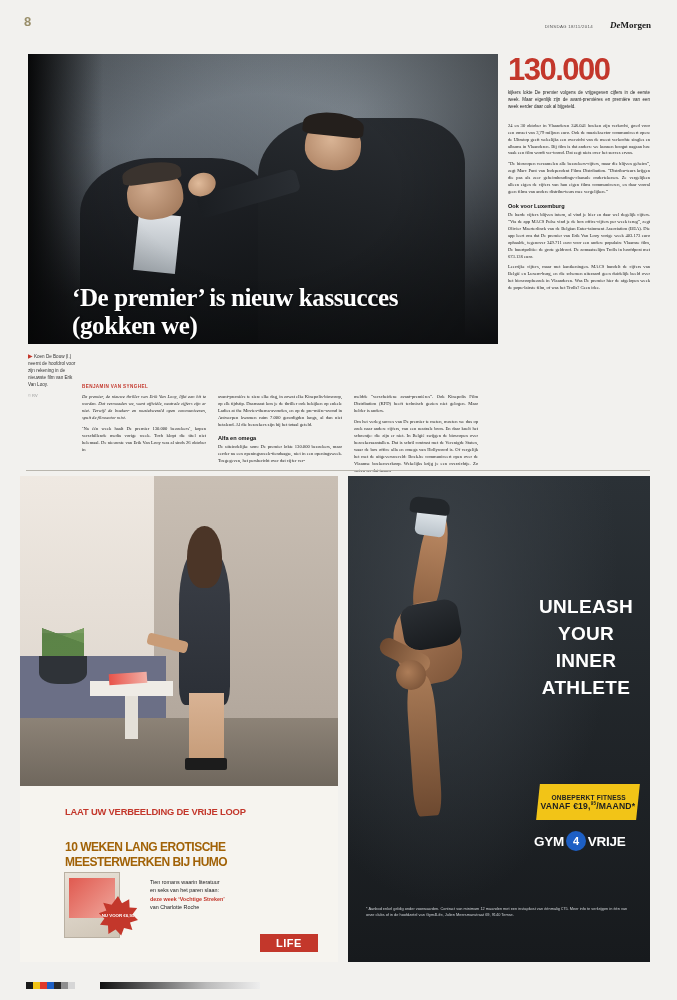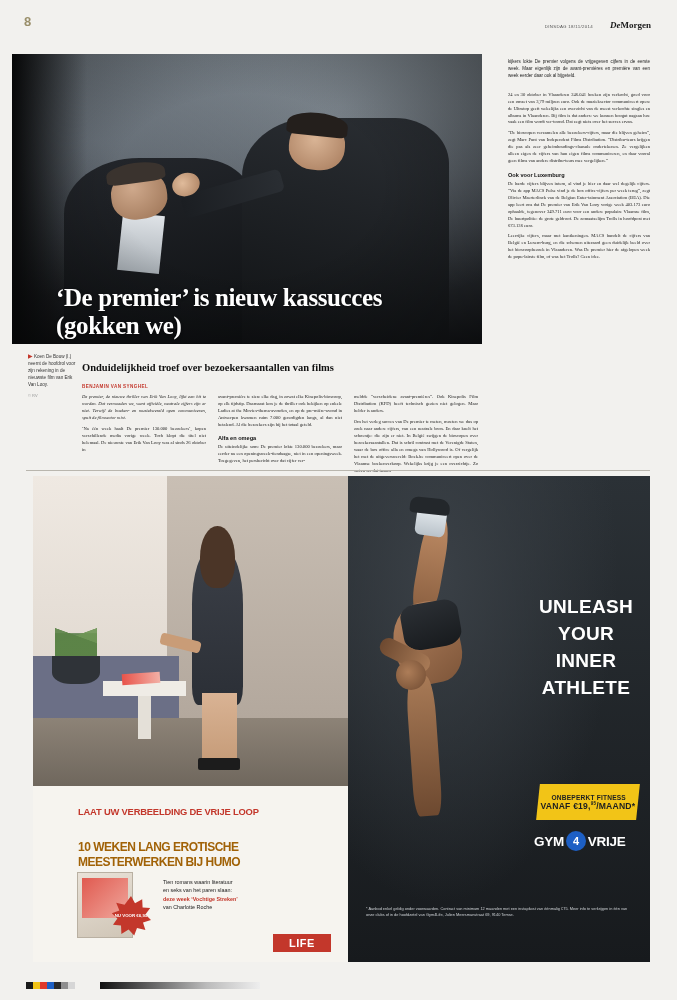--- a/index.html
+++ b/index.html
@@ -39,21 +39,21 @@
   .masthead span { font-style:normal; }
 
   
   .article {
     position:absolute; left:0; top:36px; width:677px; height:438px;
     background:#f2f1ee;
   }
 
   
   .photo {
-    position:absolute; left:12px; top:18px; width:470px; height:290px;
+    position:absolute; left:28px; top:18px; width:470px; height:290px;
     overflow:hidden;
     background: linear-gradient(160deg,#4b535a 0%, #2e3338 40%, #1b1d20 100%);
   }
   .ph-wall {
     position:absolute; left:0; top:0; width:100%; height:100%;
     background:
       radial-gradient(ellipse at 18% 30%, rgba(120,130,140,.55), rgba(0,0,0,0) 55%),
       radial-gradient(ellipse at 70% 18%, rgba(150,160,168,.5), rgba(0,0,0,0) 60%),
       linear-gradient(180deg,#6d757c 0%, #3b4046 55%, #15171a 100%);
   }
@@ -187,21 +187,21 @@
   .hrule {
     position:absolute; left:26px; top:470px; width:624px; height:1px;
     background:#b9b6ae;
   }
 
   
   .adrow { position:absolute; left:0; top:476px; width:677px; height:500px; }
 
   
   .humo {
-    position:absolute; left:33px; top:0; width:318px; height:486px;
+    position:absolute; left:20px; top:0; width:318px; height:486px;
     background:#f6f4ef; overflow:hidden;
   }
   .humo-photo {
     position:absolute; left:0; top:0; width:318px; height:310px;
     background:linear-gradient(180deg,#d8cfc6 0%, #cfc6bd 55%, #b9aea4 100%);
     overflow:hidden;
   }
   .hp-wallL {
     position:absolute; left:0; top:0; width:42%; height:78%;
     background:linear-gradient(180deg,#efe9e2,#ded6cd);
@@ -453,40 +453,40 @@
       <div class="ph-vign"></div>
       <div class="headline">‘De premier’ is nieuw kassucces (gokken we)</div>
     </div>
 
     <div class="photo-credit">
       <span class="arrow">▶</span>
       <span>Koen De Bouw (l.) neemt de hoofdrol voor zijn rekening in de nieuwste film van Erik Van Looy.</span>
       <span class="ph">© RV</span>
     </div>
 
-    <div class="kicker">Onduidelijkheid troef over bezoekersaantallen van films</div>
     <div class="byline">BENJAMIN VAN SYNGHEL</div>
 
     <div class="col" id="c1">
       <p class="lede">De premier, de nieuwe thriller van Erik Van Looy, lijkt een hit te worden. Dat vermoeden we, want officiële, neutrale cijfers zijn er niet. Terwijl de boeken- en muziekwereld open communiceren, spuit de filmsector mist.</p>
       <p>‘Na één week haalt De premier 130.000 bezoekers’, kopen verschillende media vorige week. Toch klopt die titel niet helemaal. De nieuwste van Erik Van Looy was al sinds 26 oktober in</p>
     </div>
 
     <div class="col" id="c2">
       <p>avant-première te zien: elke dag, in zowat elke Kinepolis-bioscoop, op elk tijdstip. Daarnaast kon je de thriller ook bekijken op enkele Ladies at the Movies-thema-avonden, en op de pre-mière-avond in Antwerpen kwamen ruim 7.000 genodigden langs, al dan niet betalend. Al die bezoekers zijn bij het totaal geteld.</p>
       <div class="sub">Alfa en omega</div>
       <p>De uiteindelijke som: De premier lokte 130.000 bezoekers, maar eerder na een openingsweek-tiendaagse, niet in een openingsweek. Toegegeven, het persbericht over dat cijfer ver-</p>
     </div>
 
     <div class="col" id="c3">
       <p>meldde “verscheidene avant-premières”. Ook Kinepolis Film Distribution (KFD) heeft technisch gezien niet gelogen. Maar helder is anders.</p>
       <p>Om het verleg succes van De premier te meten, moeten we dus op zoek naar andere cijfers, van een neutrale bron. En daar knelt het schoentje: die zijn er niet. In België zwijgen de bioscopen over bezoekersaantallen. Dat is schril contrast met de Verenigde Staten, waar de box office alla en omega van Hollywood is. Of vergelijk het met de uitgeverswereld: Boek.be communiceert open over de Vlaamse boekenverkoop. Wekelijks krijg je een overzichtje. Zo weten we dat tussen</p>
     </div>
 
     <div class="rail">
+      <div class="bignum">130.000</div>
       <div class="rail-sub">kijkers lokte De premier volgens de vrijgegeven cijfers in de eerste week. Maar eigenlijk zijn de avant-premières en première van een week eerder daar ook al bijgeteld.</div>
       <div class="rail-body">
         <p>24 en 30 oktober in Vlaanderen 246.041 boeken zijn verkocht, goed voor een omzet van 3,79 miljoen euro. Ook de muzieksector communiceert open: de Ultratop geeft wekelijks een overzicht van de meest verkochte singles en albums in Vlaanderen. Bij film is dat anders: we kunnen hoogut nagaan hoe vaak een film wordt ver-toond. Dat zegt niets over het succes ervan.</p>
         <p>“De bioscopen verzamelen alle bezoekers-cijfers, maar die blijven geheim”, zegt Marc Punt van Independent Films Distribution. “Distribu-teurs krijgen die pas als zeer geheimhoudings-clausule ondertekenen. Ze vergelijken alleen eigen de cijfers van hun eigen films communiceren, en daar vooral geen films van andere distribu-teurs mee vergelijken.”</p>
         <div class="rail-h">Ook voor Luxemburg</div>
         <p>De harde cijfers blijven intern, al vind je hier en daar wel degelijk cijfers. “Via de app MACS Pulse vind je de box office-cijfers per week terug”, zegt Olivier Maerterlinck van de Belgian Enter-tainment Association (BEA). Die app leert ons dat De premier van Erik Van Looy vorige week 403.173 euro ophaalde, tegenover 349.711 euro voor een andere populaire Vlaamse film, De buurtpolitie: de grote geldroof. De zomaatselijm Trolls in hoofdpost met 673.136 euro.</p>
         <p>Leerrijke cijfers, maar met kantkeningen. MACS bundelt de cijfers van België en Luxem-burg, en die schemen uiteraard geen duidelijk beeld over het bioscoopbezoek in Vlaanderen. Was De premier hier de afgelopen week de popu-lairste film, of was het Trolls? Geen idee.</p>
       </div>
     </div>
   </div>

